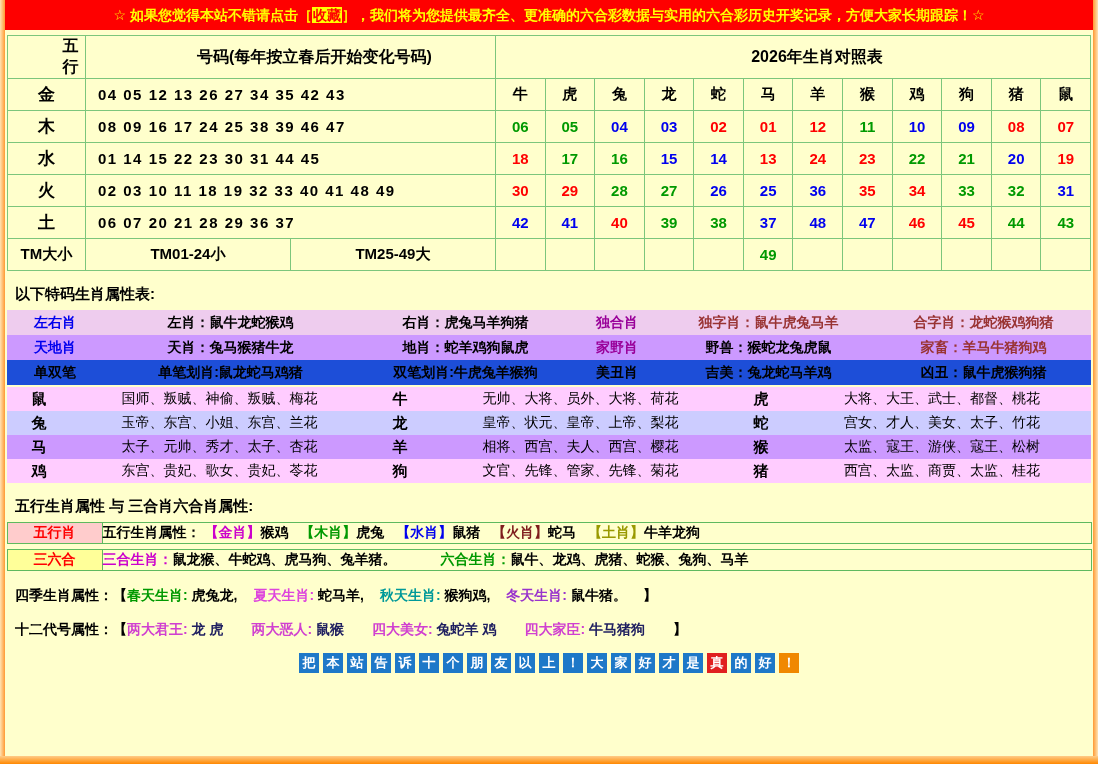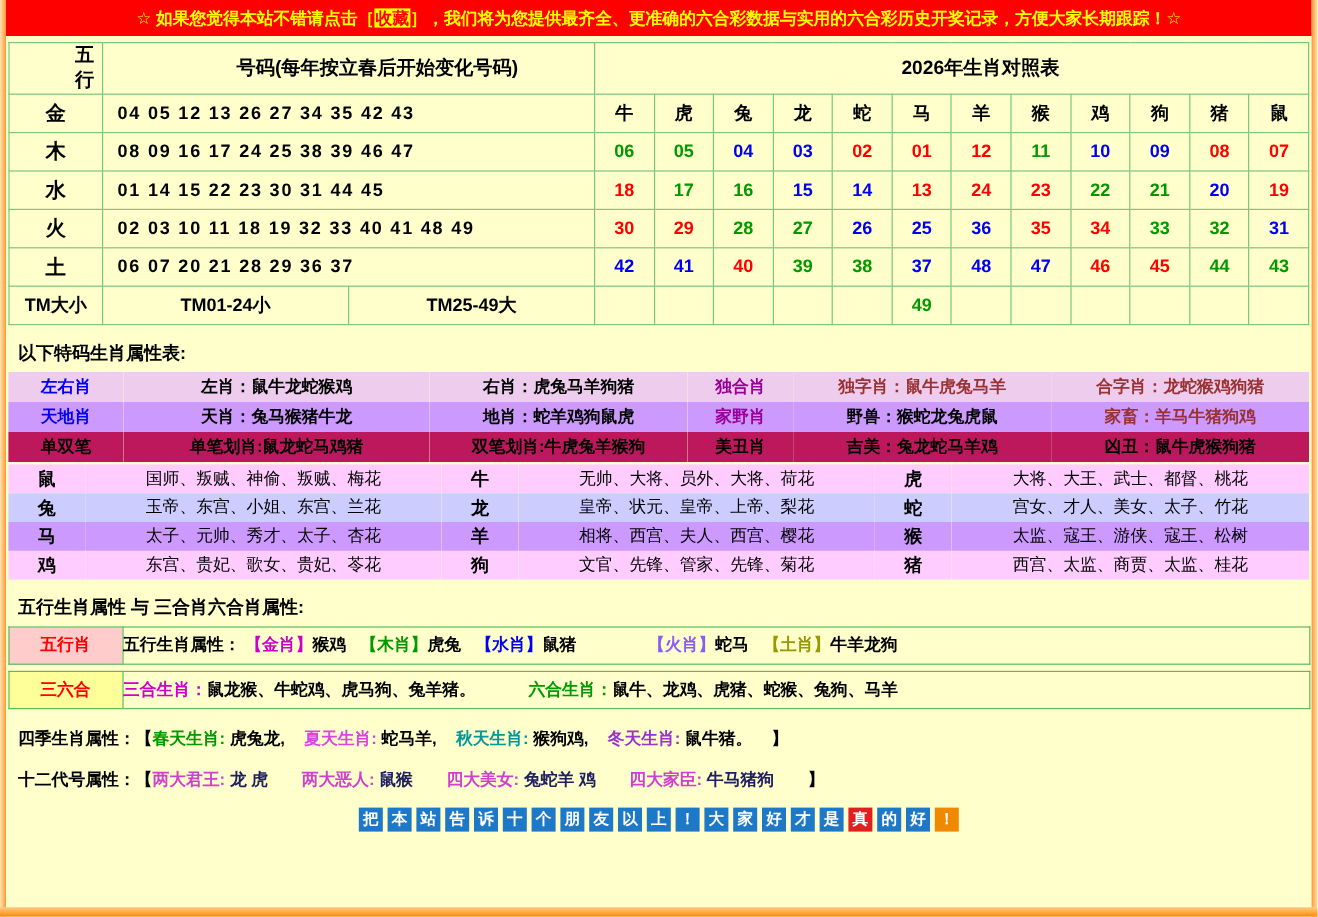--- a/index.html
+++ b/index.html
@@ -36,48 +36,48 @@
   .main-table td[data-c="blue"]  { color:#0000EE; }
   .main-table td[data-c="green"] { color:#009900; }
 
   .section-title { margin:14px 0 6px 10px; font-size:15px; font-weight:bold; }
 
   .attr-table { width:1084px; margin:2px auto; border-collapse:collapse; table-layout:fixed; }
   .attr-table td { height:25px; font-size:14px; font-weight:bold; text-align:center; padding:0; overflow:hidden; }
   .ar1 td { background:#EECCEE; }
   .ar2 td { background:#FFCCEE; }
   .ar3 td { background:#CC99FF; }
-  .ar4 td { background:#be185d; }
+  .ar4 td { background:#1d4ed8; }
   .lab-blue   { color:#0000EE; font-size:15px; }
   .lab-purple { color:#990099; font-size:15px; }
   .lab-red    { color:#EE0000; font-size:15px; }
   .lab-maroon { color:#993300; font-size:15px; }
   .lab-black  { color:#000000; font-size:15px; }
   .val-black  { color:#000000; }
   .val-red    { color:#EE0000; }
   .val-maroon { color:#993333; }
 
   .codes-table { width:1084px; margin:2px auto; border-collapse:collapse; table-layout:fixed; }
   .codes-table td { height:24px; font-size:14px; text-align:center; padding:0; overflow:hidden; }
   .codes-table .cz { font-weight:bold; font-size:15px; }
   .cr1 td { background:#FFCCFF; }
   .cr2 td { background:#CCCCFF; }
   .cr3 td { background:#CC99FF; }
   .cr4 td { background:#FFCCFF; }
 
   .prop-table { width:1084px; margin:5px auto; border-collapse:collapse; table-layout:fixed; }
-  .prop-table td { border:1px solid #5FB95F; height:31px; font-size:14px; font-weight:bold; padding:0; }
+  .prop-table td { border:1px solid #5FB95F; height:21px; font-size:14px; font-weight:bold; padding:0; }
   .prop-label { text-align:center; color:#FF0000; font-size:15px; }
   .pl-wuxing { background:#FFCCCC; }
   .pl-sanliu { background:#FFFF99; }
   .prop-content { background:#FFFFCC; text-align:left; padding-left:10px; }
   .t-jin  { color:#CC00CC; }
   .t-mu   { color:#009900; }
   .t-shui { color:#0000EE; }
-  .t-huo  { color:#8b5cf6;margin-left:48px; }
+  .t-huo  { color:#7f1d1d; }
   .t-tu   { color:#999900; }
   .t-val  { color:#000; margin-right:8px; }
   .sanhe-label { color:#CC00CC; }
   .liuhe-label { color:#009900; margin-left:40px; }
 
   .info-line { margin:16px 0 0 10px; font-size:14px; font-weight:bold; }
   .season-spring { color:#009900; }
   .season-summer { color:#DD44DD; }
   .season-autumn { color:#009999; }
   .season-winter { color:#9933CC; }

